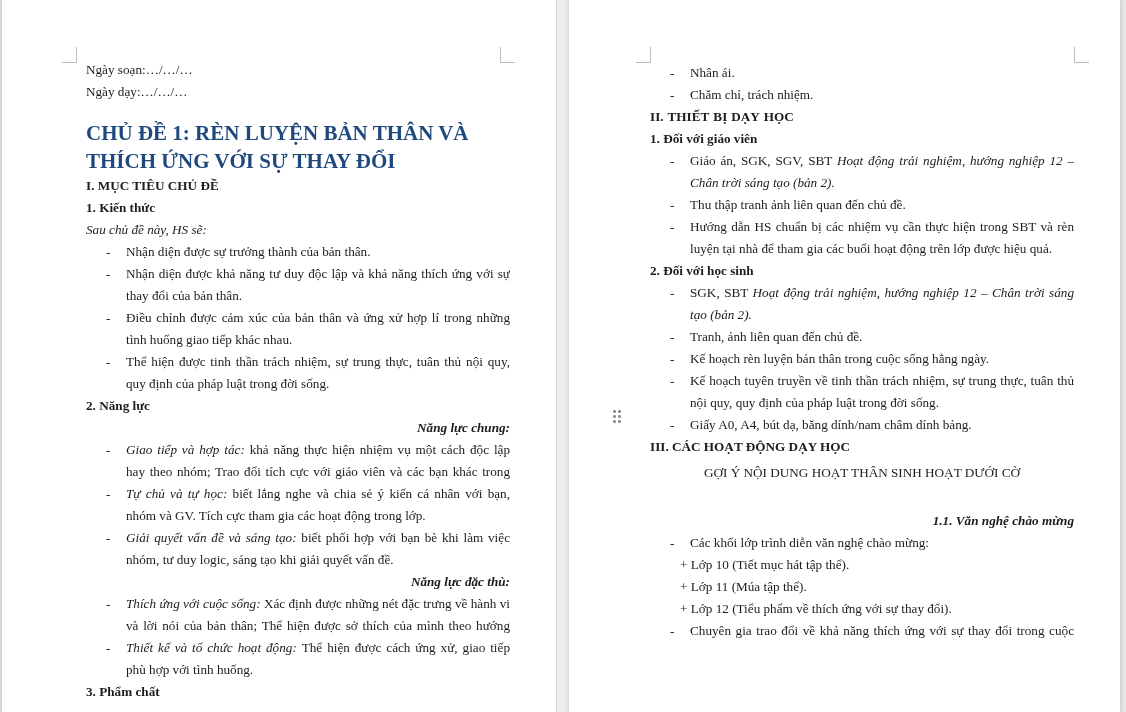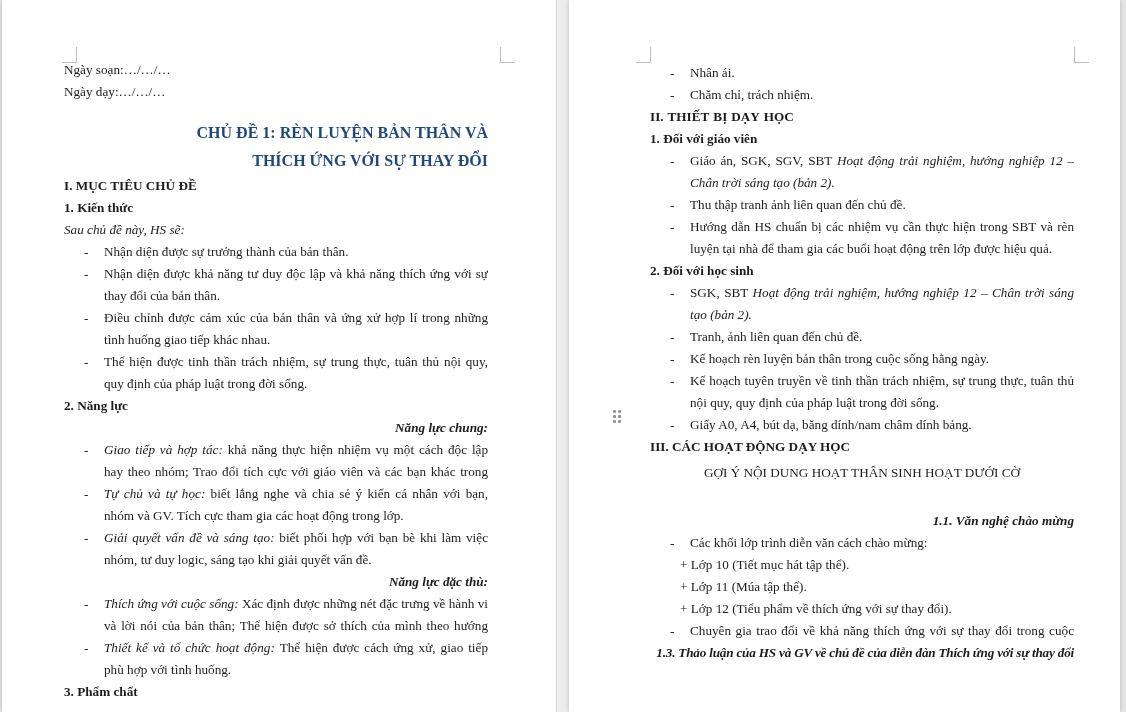--- a/index.html
+++ b/index.html
@@ -8,32 +8,32 @@
   .page{position:absolute;top:0;height:712px;background:#ffffff;box-shadow:0 0 5px rgba(0,0,0,0.20);}
   #page1{left:2px;width:554px;}
   #page2{left:569px;width:551px;}
   .gap{position:absolute;top:0;left:556px;width:13px;height:712px;background:#ededed;
        border-left:1px solid #d6d6d6;border-right:1px solid #d6d6d6;}
   .crop{position:absolute;width:14px;height:15px;z-index:5;}
   .crop.cr{border-right:1px solid #bdbdbd;border-bottom:1px solid #bdbdbd;}
   .crop.cl{border-left:1px solid #bdbdbd;border-bottom:1px solid #bdbdbd;}
   .content{position:absolute;width:424px;z-index:2;}
   .content p{margin:0;font-size:13.2px;line-height:22px;color:#1c1c1c;}
-  #content1{left:64px;top:59px;}
+  #content1{left:86px;top:59px;}
   #content2{left:650px;top:62px;}
   .b{font-weight:bold;}
   .it{font-style:italic;}
   .bi{font-weight:bold;font-style:italic;text-align:right;}
   .h1l{height:22px;overflow:hidden;}
   .h2l{height:44px;overflow:hidden;}
   .bullet{padding-left:40px;position:relative;text-align:justify;text-align-last:left;}
   .bullet .dash{position:absolute;left:20px;top:0;}
   .plus{padding-left:30px;}
   .doc-title{margin-top:16px;}
-  .doc-title p{text-align:right;font-weight:bold;font-size:16px;line-height:28px;color:#1F497D;}
+  .doc-title p{text-align:left;font-weight:bold;font-size:21px;line-height:28px;color:#1F497D;}
   .sec1{margin-top:17px;}
   .red-head{color:#ff0000;text-align:center;margin-top:4px !important;font-size:13.6px;}
   .mt26{margin-top:26px !important;}
   .nowrap{white-space:nowrap;letter-spacing:-0.2px;}
   .sq{text-decoration-style:wavy;text-decoration-color:#f0837f;
       text-decoration-thickness:1.5px;text-underline-offset:3px;}
   .sqw{margin-left:4px;}
   .drag{position:absolute;left:613px;top:410px;width:10px;height:16px;display:grid;
         grid-template-columns:repeat(2,5px);grid-auto-rows:5px;z-index:6;cursor:grab;}
   .drag i{width:2.5px;height:2.5px;border-radius:50%;background:#8f8f8f;display:block;}
@@ -171,26 +171,25 @@
       <span>Giấy A0, A4, bút dạ, băng dính/nam châm dính bảng.</span>
     </p>
 
     <p class="b h1l">III. CÁC HOẠT ĐỘNG DẠY HỌC</p>
 
     <p class="red-head h1l">GỢI Ý NỘI DUNG HOẠT THÂN SINH HOẠT DƯỚI CỜ</p>
 
     <p class="bi h1l mt26">1.1. Văn nghệ chào mừng</p>
     <p class="bullet h1l">
       <span class="dash">-</span>
-      <span>Các khối lớp trình diễn văn cách chào mừng:</span>
+      <span>Các khối lớp trình diễn văn nghệ chào mừng:</span>
     </p>
     <p class="plus h1l">+ Lớp 10 (Tiết mục hát tập thể).</p>
     <p class="plus h1l"><span>+ </span><span class="sq">Lớp</span><span> 11 (</span><span class="sq">Múa tập thể</span><span>).</span></p>
     <p class="plus h1l">+ Lớp 12 (Tiểu phẩm về thích ứng với sự thay đổi).</p>
 
     <p class="bullet h1l">
       <span class="dash">-</span>
       <span>Chuyên gia trao đổi về khả năng thích ứng với sự thay đổi trong cuộc sống.</span>
     </p>
-    <p class="bi h1l nowrap">1.3. Thảo luận của HS và GV về chủ đề của diễn đàn Thích ứng với sự thay đổi</p>
   </div>
 
 </div>
 
 </body></html>

